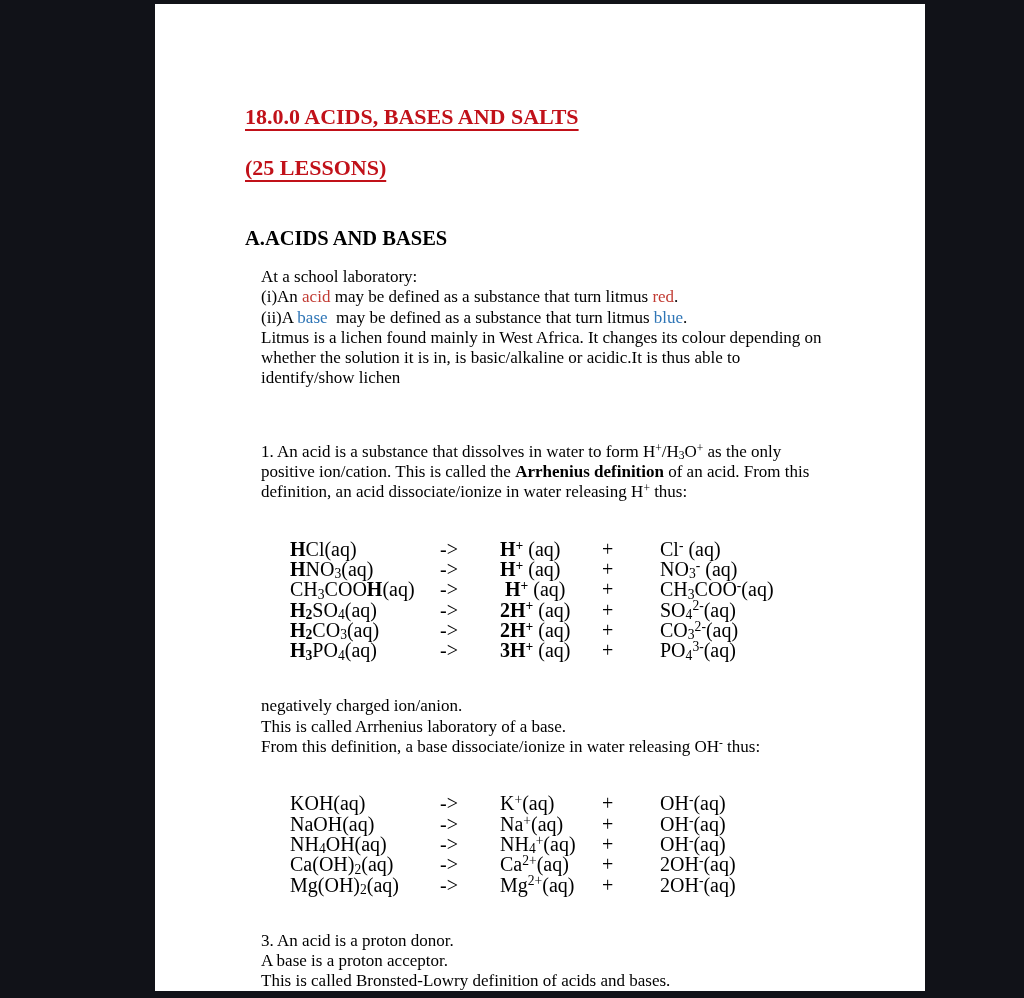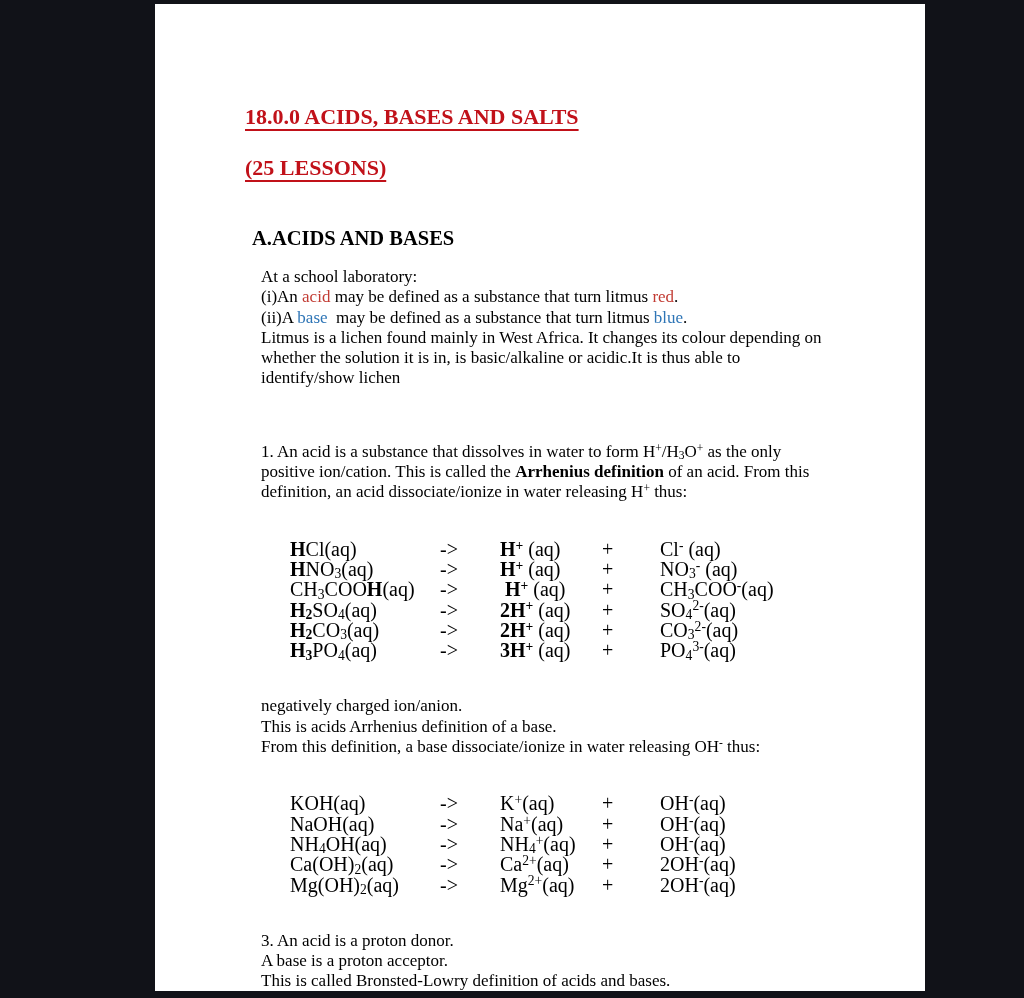--- a/index.html
+++ b/index.html
@@ -22,21 +22,21 @@
   .title { margin: 0; }
   .title-line {
     color: var(--title-red, #c11119);
     font-size: 22px; font-weight: bold;
     line-height: 51px; white-space: nowrap;
     text-decoration: underline;
     text-decoration-thickness: 2px;
     text-underline-offset: 5px;
   }
   .section-heading {
-    margin: 33px 0 0 7px;
+    margin: 33px 0 0 0;
     font-size: 20.5px; font-weight: bold;
     line-height: 25px; white-space: nowrap;
   }
   .para { margin: 16px; }
   .line {
     font-size: 17px; line-height: 20.3px;
     white-space: nowrap;
   }
   .sp20 { height: 20px; }
   .sp21 { height: 21px; }
@@ -130,21 +130,21 @@
         <span class="eq-p1"><b>3H<sup>+</sup></b> (aq)</span>
         <span class="eq-plus">+</span>
         <span class="eq-rhs">PO<sub>4</sub><sup>3-</sup>(aq)</span>
       </div>
     </div>
 
     <div class="sp20"></div>
 
     <div class="para">
       <div class="line">negatively charged ion/anion.</div>
-      <div class="line">This is acids Arrhenius definition of a base.</div>
+      <div class="line">This is called Arrhenius laboratory of a base.</div>
       <div class="line">From this definition, a base dissociate/ionize in water releasing OH<sup>-</sup> thus:</div>
     </div>
 
     <div class="sp20"></div>
 
     <div class="eq-table">
       <div class="eq-row">
         <span class="eq-lhs">KOH(aq)</span>
         <span class="eq-arrow">-&gt;</span>
         <span class="eq-p1">K<sup>+</sup>(aq)</span>

